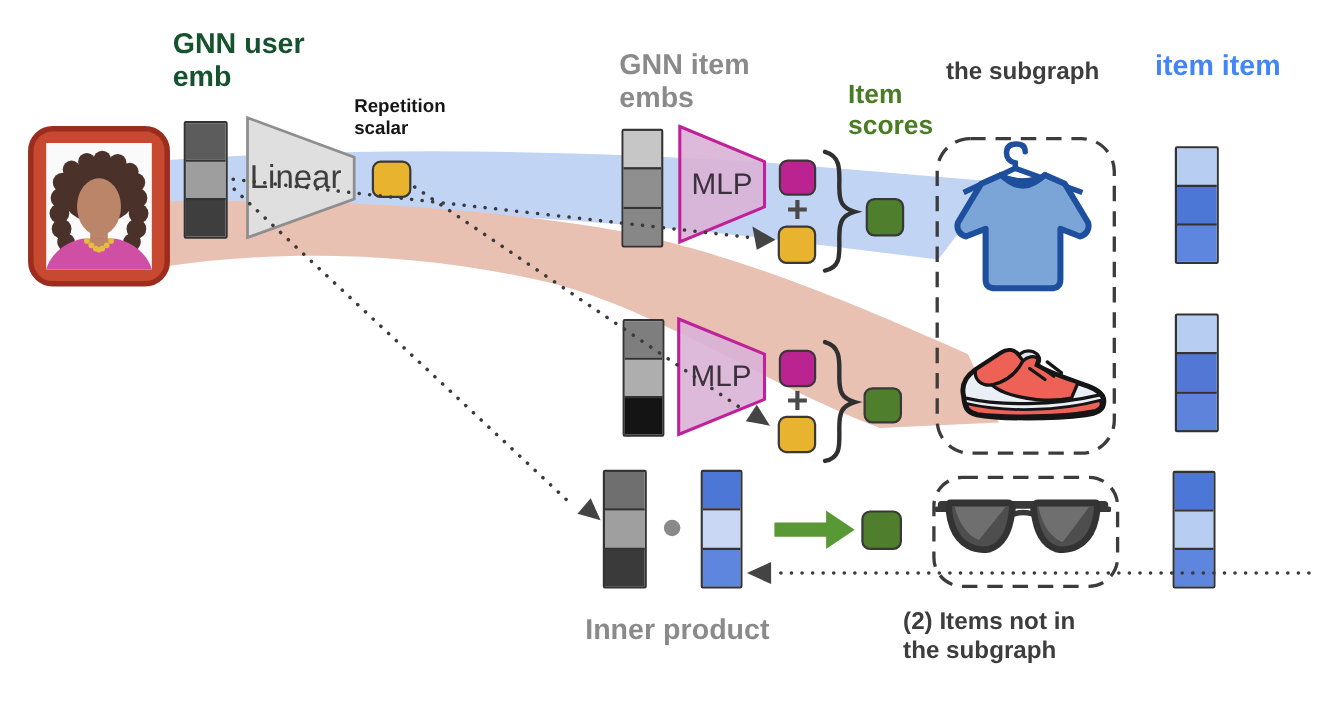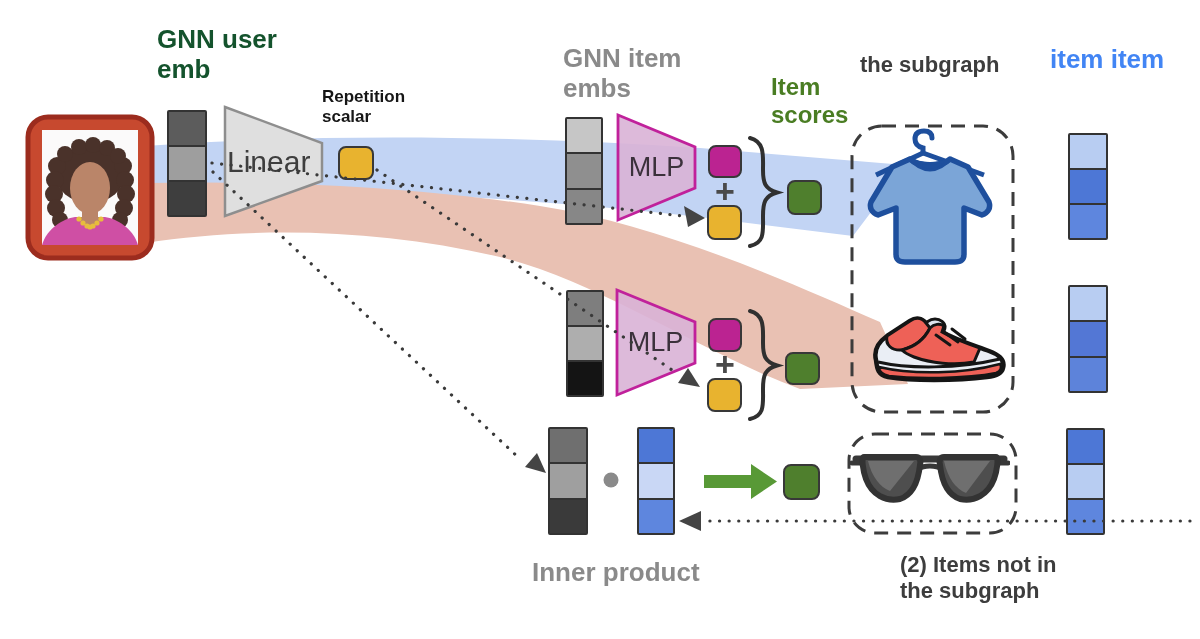--- a/index.html
+++ b/index.html
@@ -7,21 +7,21 @@
          font-family:"Liberation Sans",sans-serif;}
   svg.layer{position:absolute;left:0;top:0;}
   #overlay{pointer-events:none;}
   .lbl{position:absolute;font-weight:700;line-height:1.16;white-space:nowrap;}
   .l-user{left:157px;top:24px;font-size:26px;color:#14532d;}
   .l-item{left:563px;top:43px;font-size:26px;color:#8a8a8a;}
   .l-rep{left:322px;top:87px;font-size:17px;color:#161616;line-height:1.2;}
   .l-scores{left:771px;top:73px;font-size:24px;color:#4a7d23;}
   .l-in{left:860px;top:52px;font-size:22px;color:#3d3d3d;}
   .l-shallow{left:1050px;top:44px;font-size:26px;color:#4285f4;}
-  .l-notin{left:900px;top:552px;font-size:22px;color:#3d3d3d;}
+  .l-notin{left:821px;top:552px;font-size:22px;color:#3d3d3d;}
   .l-ip{left:532px;top:557px;font-size:26px;color:#8a8a8a;}
   .l-linear{left:227px;top:145px;width:95px;font-size:30px;color:#3e3e3e;font-weight:400;}
   .l-mlp1{left:618px;top:152px;width:77px;text-align:center;font-size:27px;color:#3b313b;font-weight:400;}
   .l-mlp2{left:617px;top:327px;width:77px;text-align:center;font-size:27px;color:#3b313b;font-weight:400;}
   .plus{position:absolute;width:38px;text-align:center;font-size:34px;font-weight:700;color:#4a4a4a;line-height:1;}
   .p1{left:706px;top:174px;}
   .p2{left:706px;top:347px;}
   .bar{position:absolute;border:2.5px solid #333;border-radius:2px;display:flex;flex-direction:column;
        box-sizing:border-box;background:#fff;}
   .bar .cell{flex:1;}

